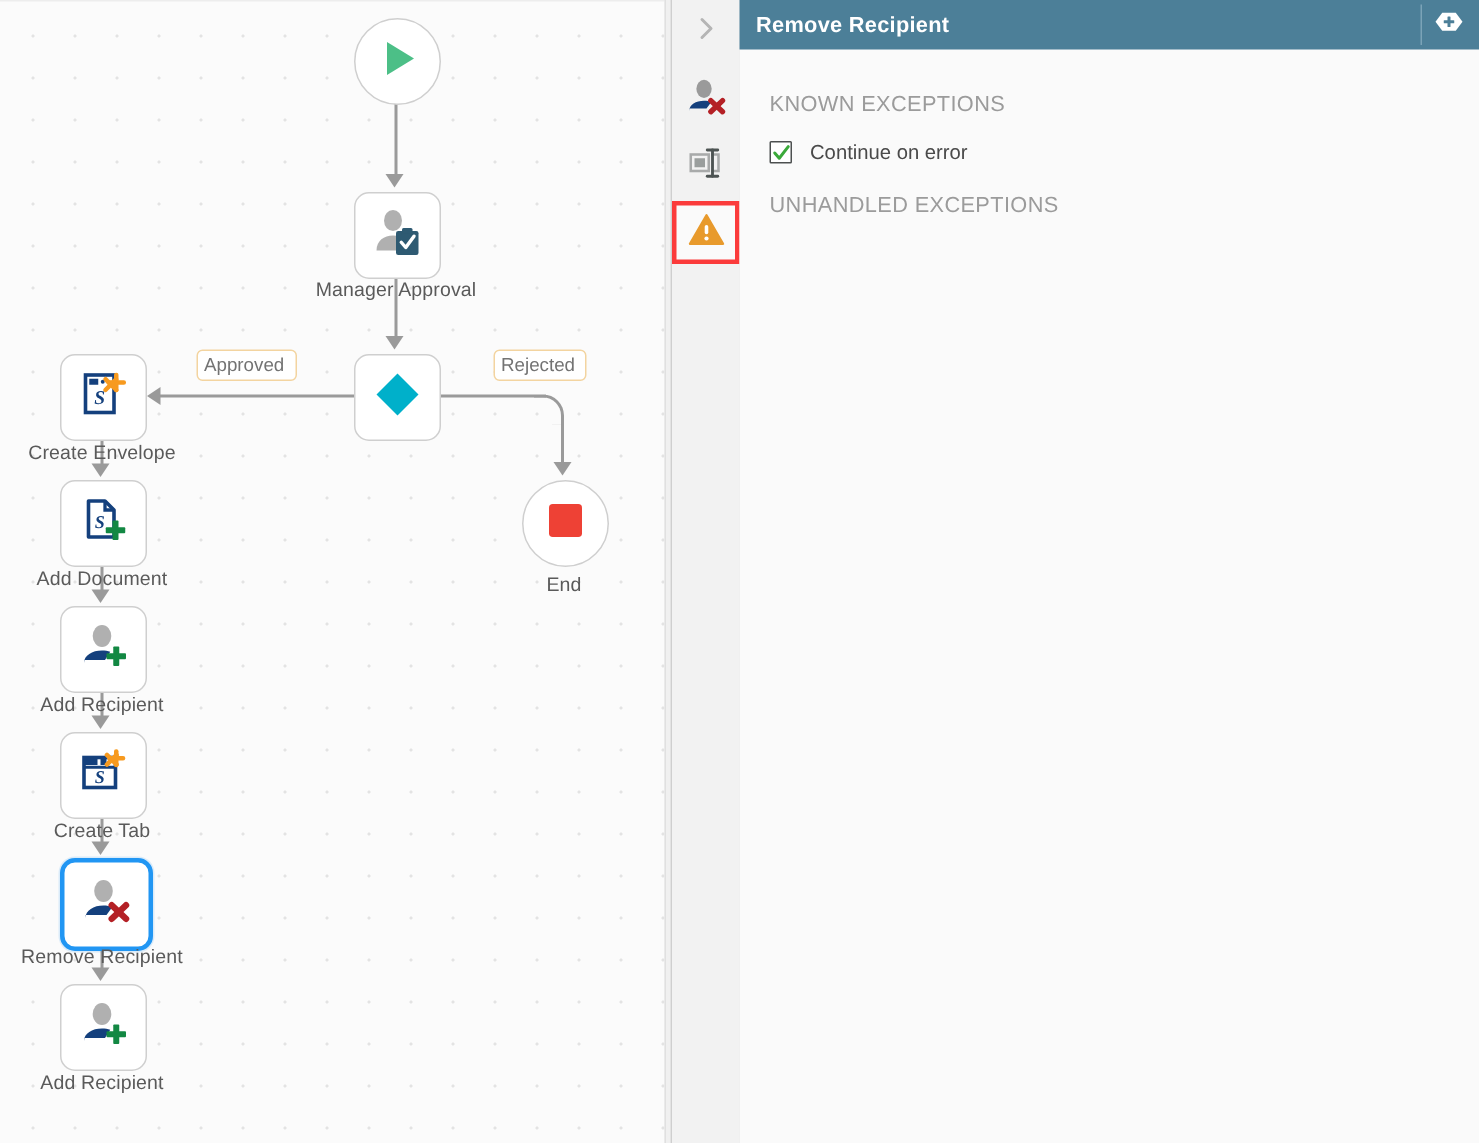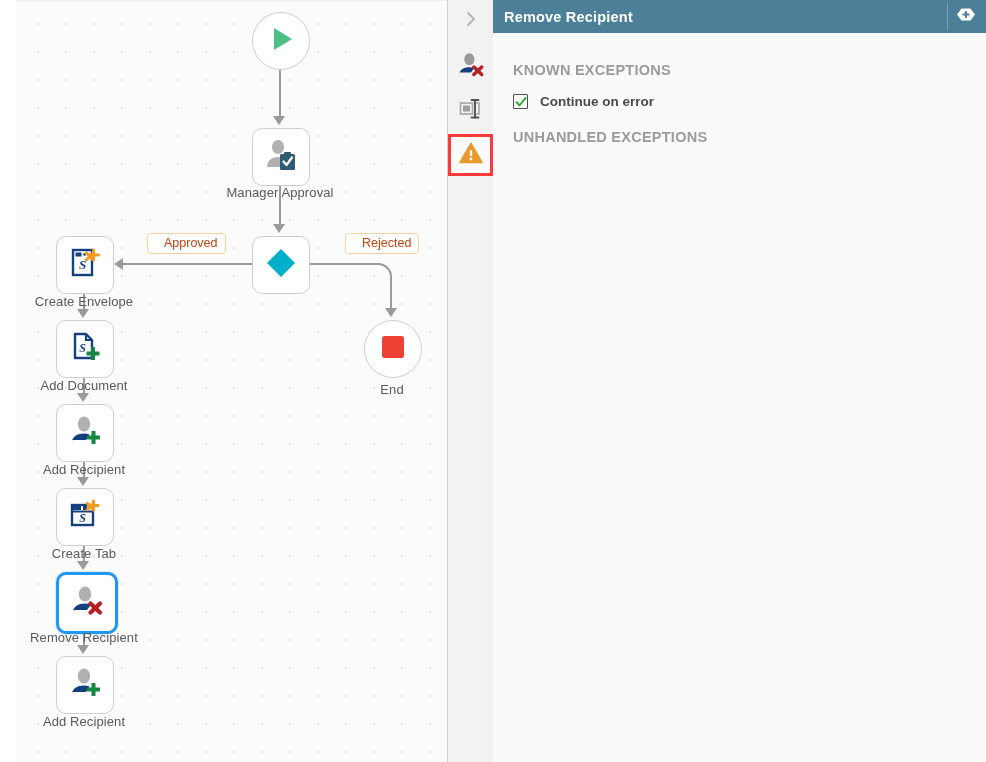--- a/index.html
+++ b/index.html
@@ -7,21 +7,21 @@
     width:986px;height:762px;
     font-family:"Liberation Sans", sans-serif;
     background:#ffffff;
     overflow:hidden;
     -webkit-font-smoothing:antialiased;
   }
   .app{position:relative;width:986px;height:762px;}
 
   
   .canvas{
-    position:absolute;left:16px;top:0;width:447px;height:762px;
+    position:absolute;left:0;top:0;width:447px;height:762px;
     background-color:#fbfbfb;
     background-image:radial-gradient(#e3e3e3 1px, transparent 1.1px);
     background-size:28px 28px;
     background-position:8px 10px;
     overflow:hidden;
   }
   .canvas-topline{position:absolute;left:0;top:0;width:447px;height:1px;background:#ededed;}
   .canvas-edge{position:absolute;left:443px;top:0;width:4px;height:762px;background:#f0f0f0;border-left:1px solid #e0e0e0;}
   .canvas-divider{position:absolute;left:447px;top:0;width:1px;height:762px;background:#cfcfcf;}
   .node-box{
@@ -44,24 +44,24 @@
   
   .edge{position:absolute;background:#9a9a9a;}
   .edge-v{width:2px;}
   .edge-h{height:2px;}
   .arrow-d{position:absolute;width:0;height:0;border-left:6px solid transparent;border-right:6px solid transparent;border-top:9px solid #9a9a9a;}
   .arrow-l{position:absolute;width:0;height:0;border-top:6px solid transparent;border-bottom:6px solid transparent;border-right:9px solid #9a9a9a;}
 
   
   .chip{
     position:absolute;
-    font-size:12.5px;color:#c2410c;
+    font-size:12.5px;color:#737373;
     border:1px solid #f3d4a0;border-radius:4px;
     background:#ffffff;
-    padding:2px 7px 3px 16px;
+    padding:2px 7px 3px 4px;
     white-space:nowrap;line-height:14px;
   }
 
   
   .strip{
     position:absolute;left:448px;top:0;width:45px;height:762px;
     background:#f2f2f2;border-right:1px solid #d9d9d9;
   }
   .strip-btn{
     position:relative;width:45px;height:42px;
@@ -78,21 +78,21 @@
     position:relative;height:33px;background:#4c7f98;
     display:flex;align-items:center;
   }
   .panel-title{
     color:#ffffff;font-size:14.5px;font-weight:bold;
     margin-left:11px;letter-spacing:0.2px;
   }
   .panel-header-sep{position:absolute;right:38px;top:3px;width:1px;height:27px;background:#7ba3b7;}
   .panel-addbtn{position:absolute;right:5px;top:7px;width:30px;height:19px;display:flex;align-items:center;justify-content:center;}
 
-  .panel-body{padding:18px 0 0 0;font-weight:bold;}
+  .panel-body{padding:18px 0 0 0;}
   .section-head{
     font-size:14.5px;color:#9b9b9b;letter-spacing:0.25px;
     margin:11px 0 0 20px;
   }
   .check-row{display:flex;align-items:center;margin:16px 0 0 20px;}
   .checkbox{
     width:15px;height:15px;box-sizing:border-box;
     border:1.6px solid #4d5050;background:#ffffff;border-radius:1px;
     display:flex;align-items:center;justify-content:center;flex:none;
   }

